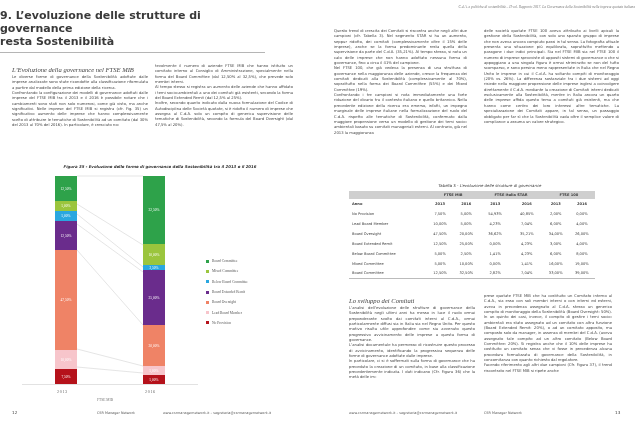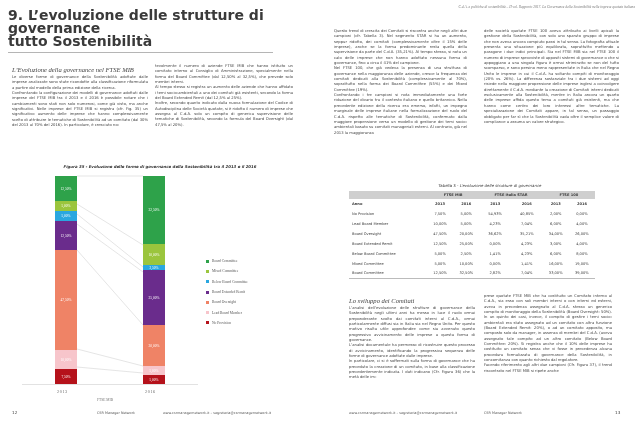--- a/index.html
+++ b/index.html
@@ -4,23 +4,23 @@
 <style>
   * { margin: 0; padding: 0; box-sizing: border-box; }
   html, body { width: 640px; height: 427px; background: #ffffff; overflow: hidden; }
   body { font-family: "Liberation Sans", sans-serif; color: #333; position: relative; }
 
   .page { position: absolute; top: 0; height: 427px; width: 320px; background: #fff; }
   .page-left { left: 0; }
   .page-right { left: 320px; }
 
   .title {
-    position: absolute; left: 8px; top: 9px; width: 265px;
+    position: absolute; left: 0; top: 9px; width: 265px;
     font-family: "DejaVu Sans", sans-serif; font-weight: bold;
-    font-size: 14px; line-height: 13px; color: #3a3a3a;
+    font-size: 11px; line-height: 13px; color: #3a3a3a;
     padding-bottom: 4px; border-bottom: 1px solid #b5b5b5;
   }
 
   .running-head {
     position: absolute; left: 80px; top: 5px; width: 235px; text-align: right;
     font-family: "Liberation Serif", serif; font-style: italic; font-size: 3.6px; color: #777;
   }
 
   .section-h {
     position: absolute; font-family: "Liberation Serif", serif; font-style: italic;
@@ -63,21 +63,21 @@
   table.gov td.rowlabel { text-align: left; padding-left: 3px; width: 78px; }
   table.gov tr.years td { font-weight: bold; }
   table.gov tr.last td { border-bottom: 1.5px solid #bbb; }
 </style>
 </head>
 <body>
 
 <div class="page page-left">
   <div class="title">
     <div>9. L’evoluzione delle strutture di governance</div>
-    <div>tutto Sostenibilità</div>
+    <div>resta Sostenibilità</div>
   </div>
 
   <div class="section-h" style="left:12px; top:66px;">L’Evoluzione della governance nel FTSE MIB</div>
 
   <div class="col-text" style="left:12px; top:75px; width:136px;">
     <p>Le diverse forme di governance della Sostenibilità adottate dalle imprese analizzate sono state ricondotte alla classificazione riformulata a partire dal modello della prima edizione della ricerca.</p>
     <p>Confrontando la configurazione dei modelli di governance adottati dalle imprese del FTSE MIB tra il 2013 e il 2016 è possibile notare che i cambiamenti sono stati non solo numerosi, come già visto, ma anche significativi. Nelle imprese del FTSE MIB si registra (cfr. Fig. 35) un significativo aumento delle imprese che hanno complessivamente scelto di attribuire le tematiche di Sostenibilità ad un comitato (dal 30% del 2013 al 70% del 2016). In particolare, è cresciuto no-</p>
   </div>
 
   <div class="col-text" style="left:155px; top:64px; width:138px;">

